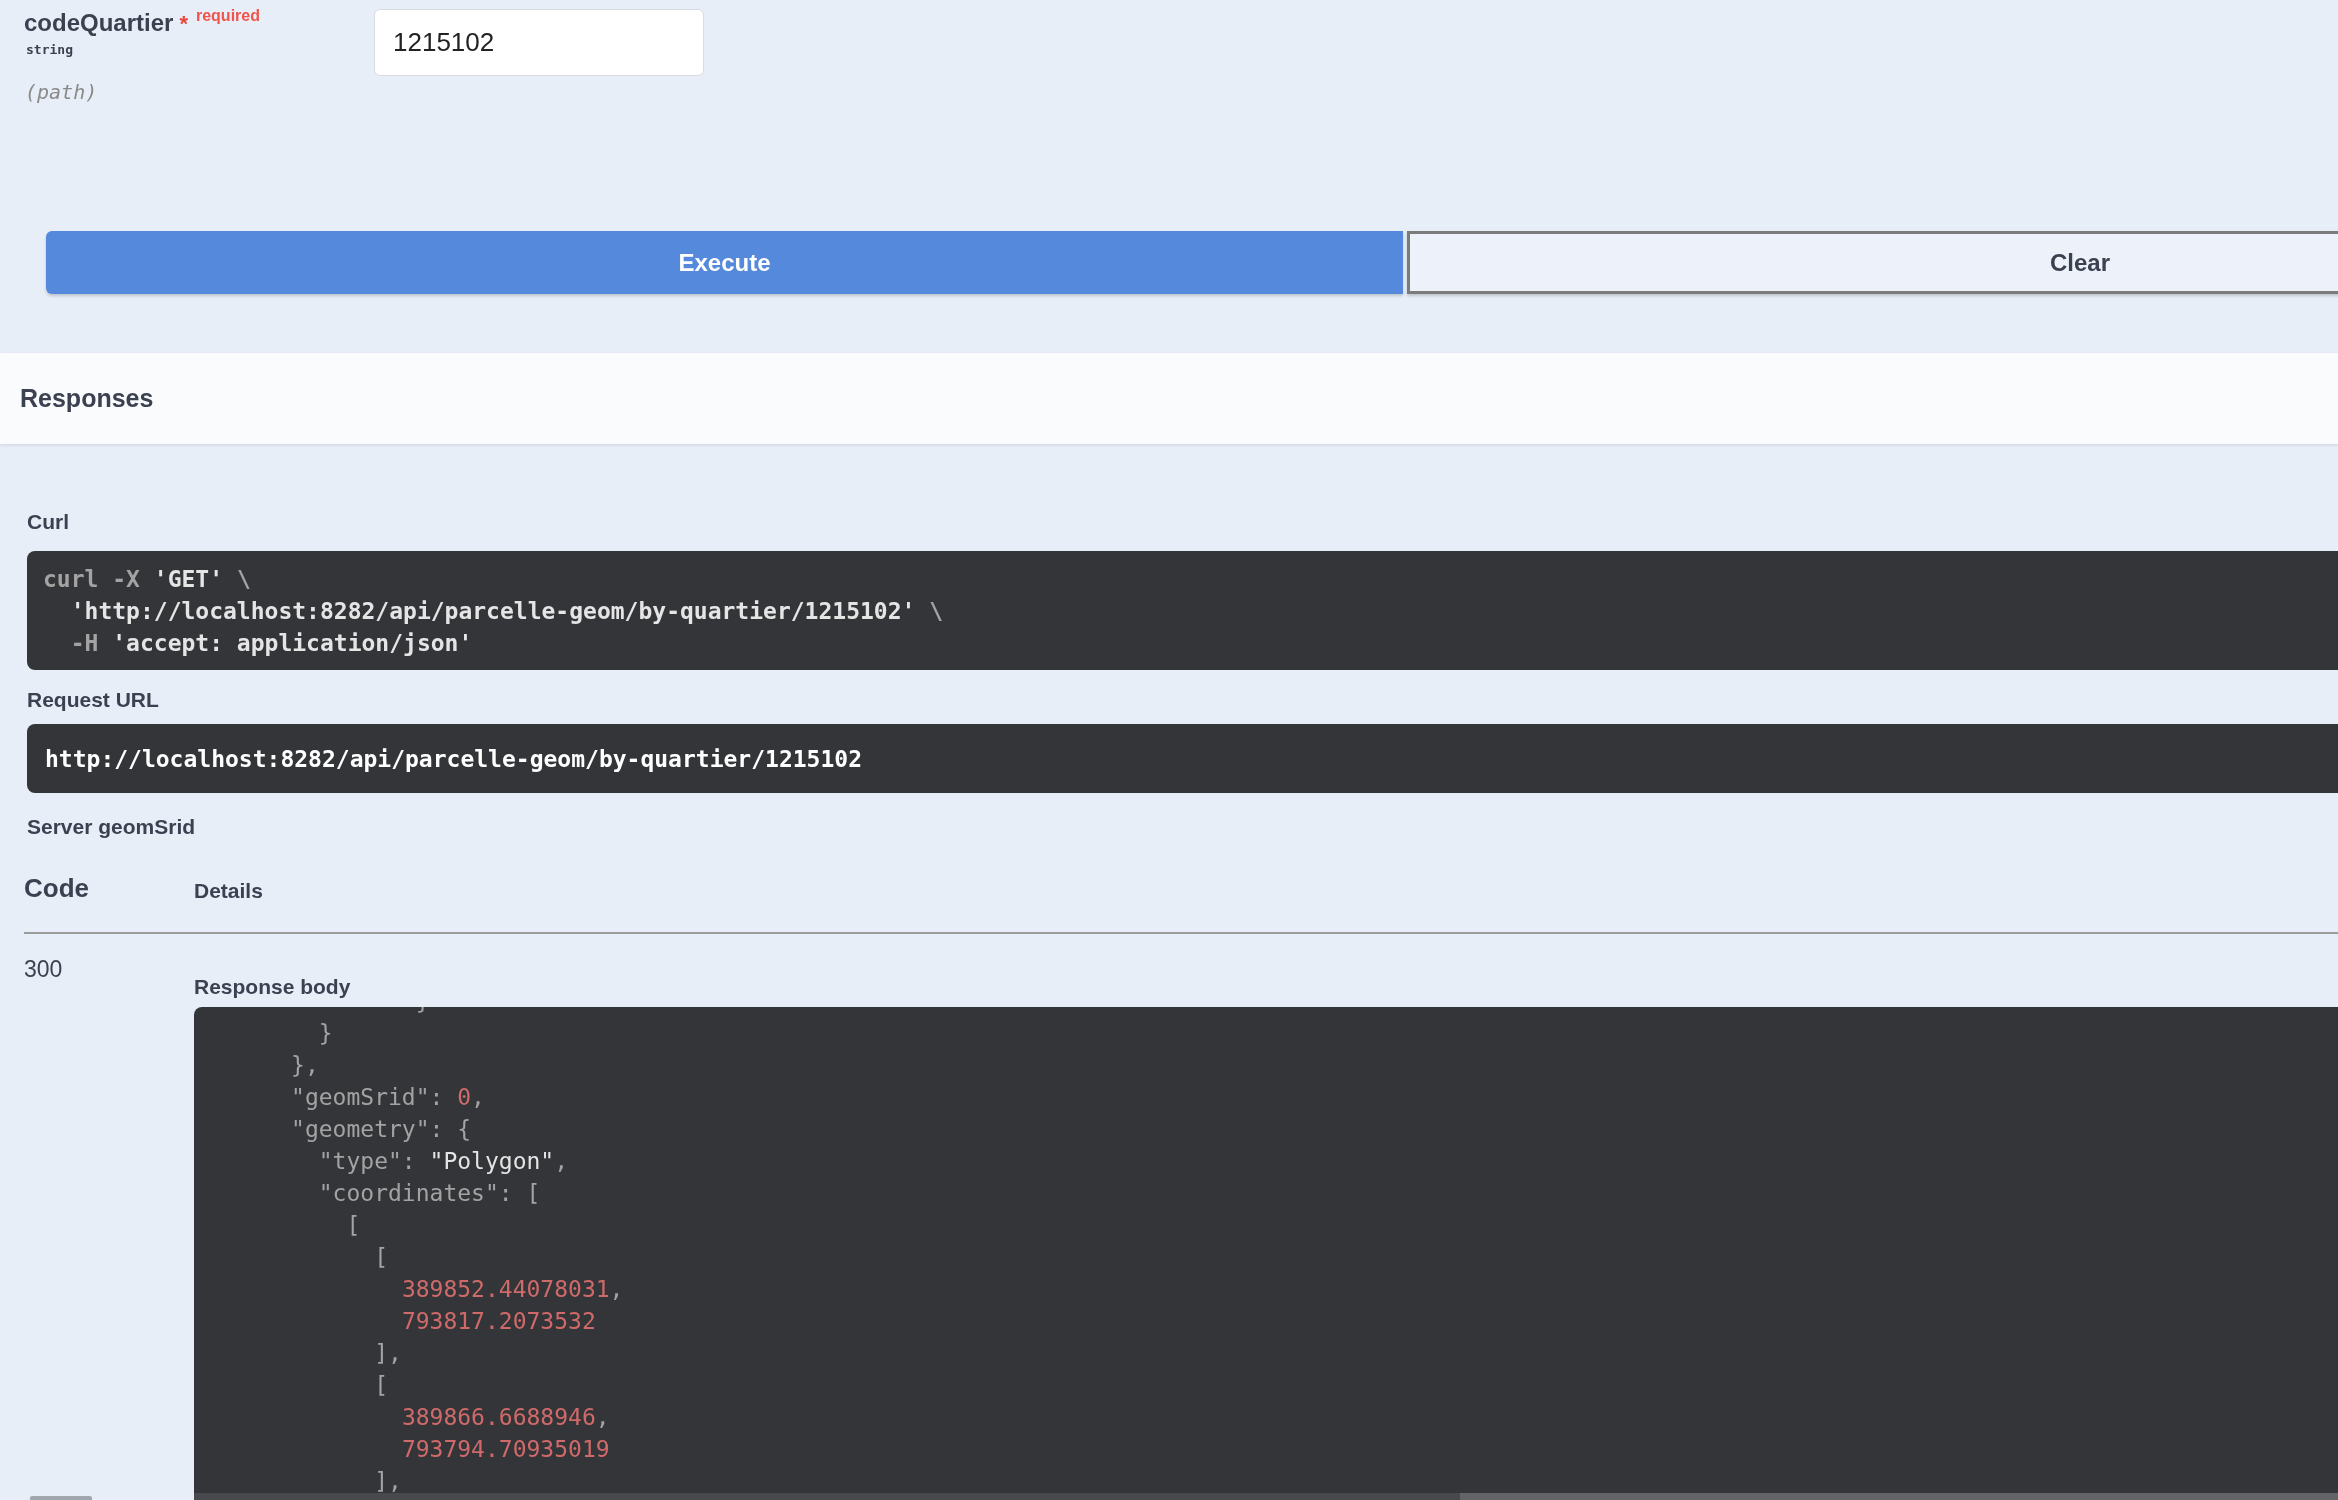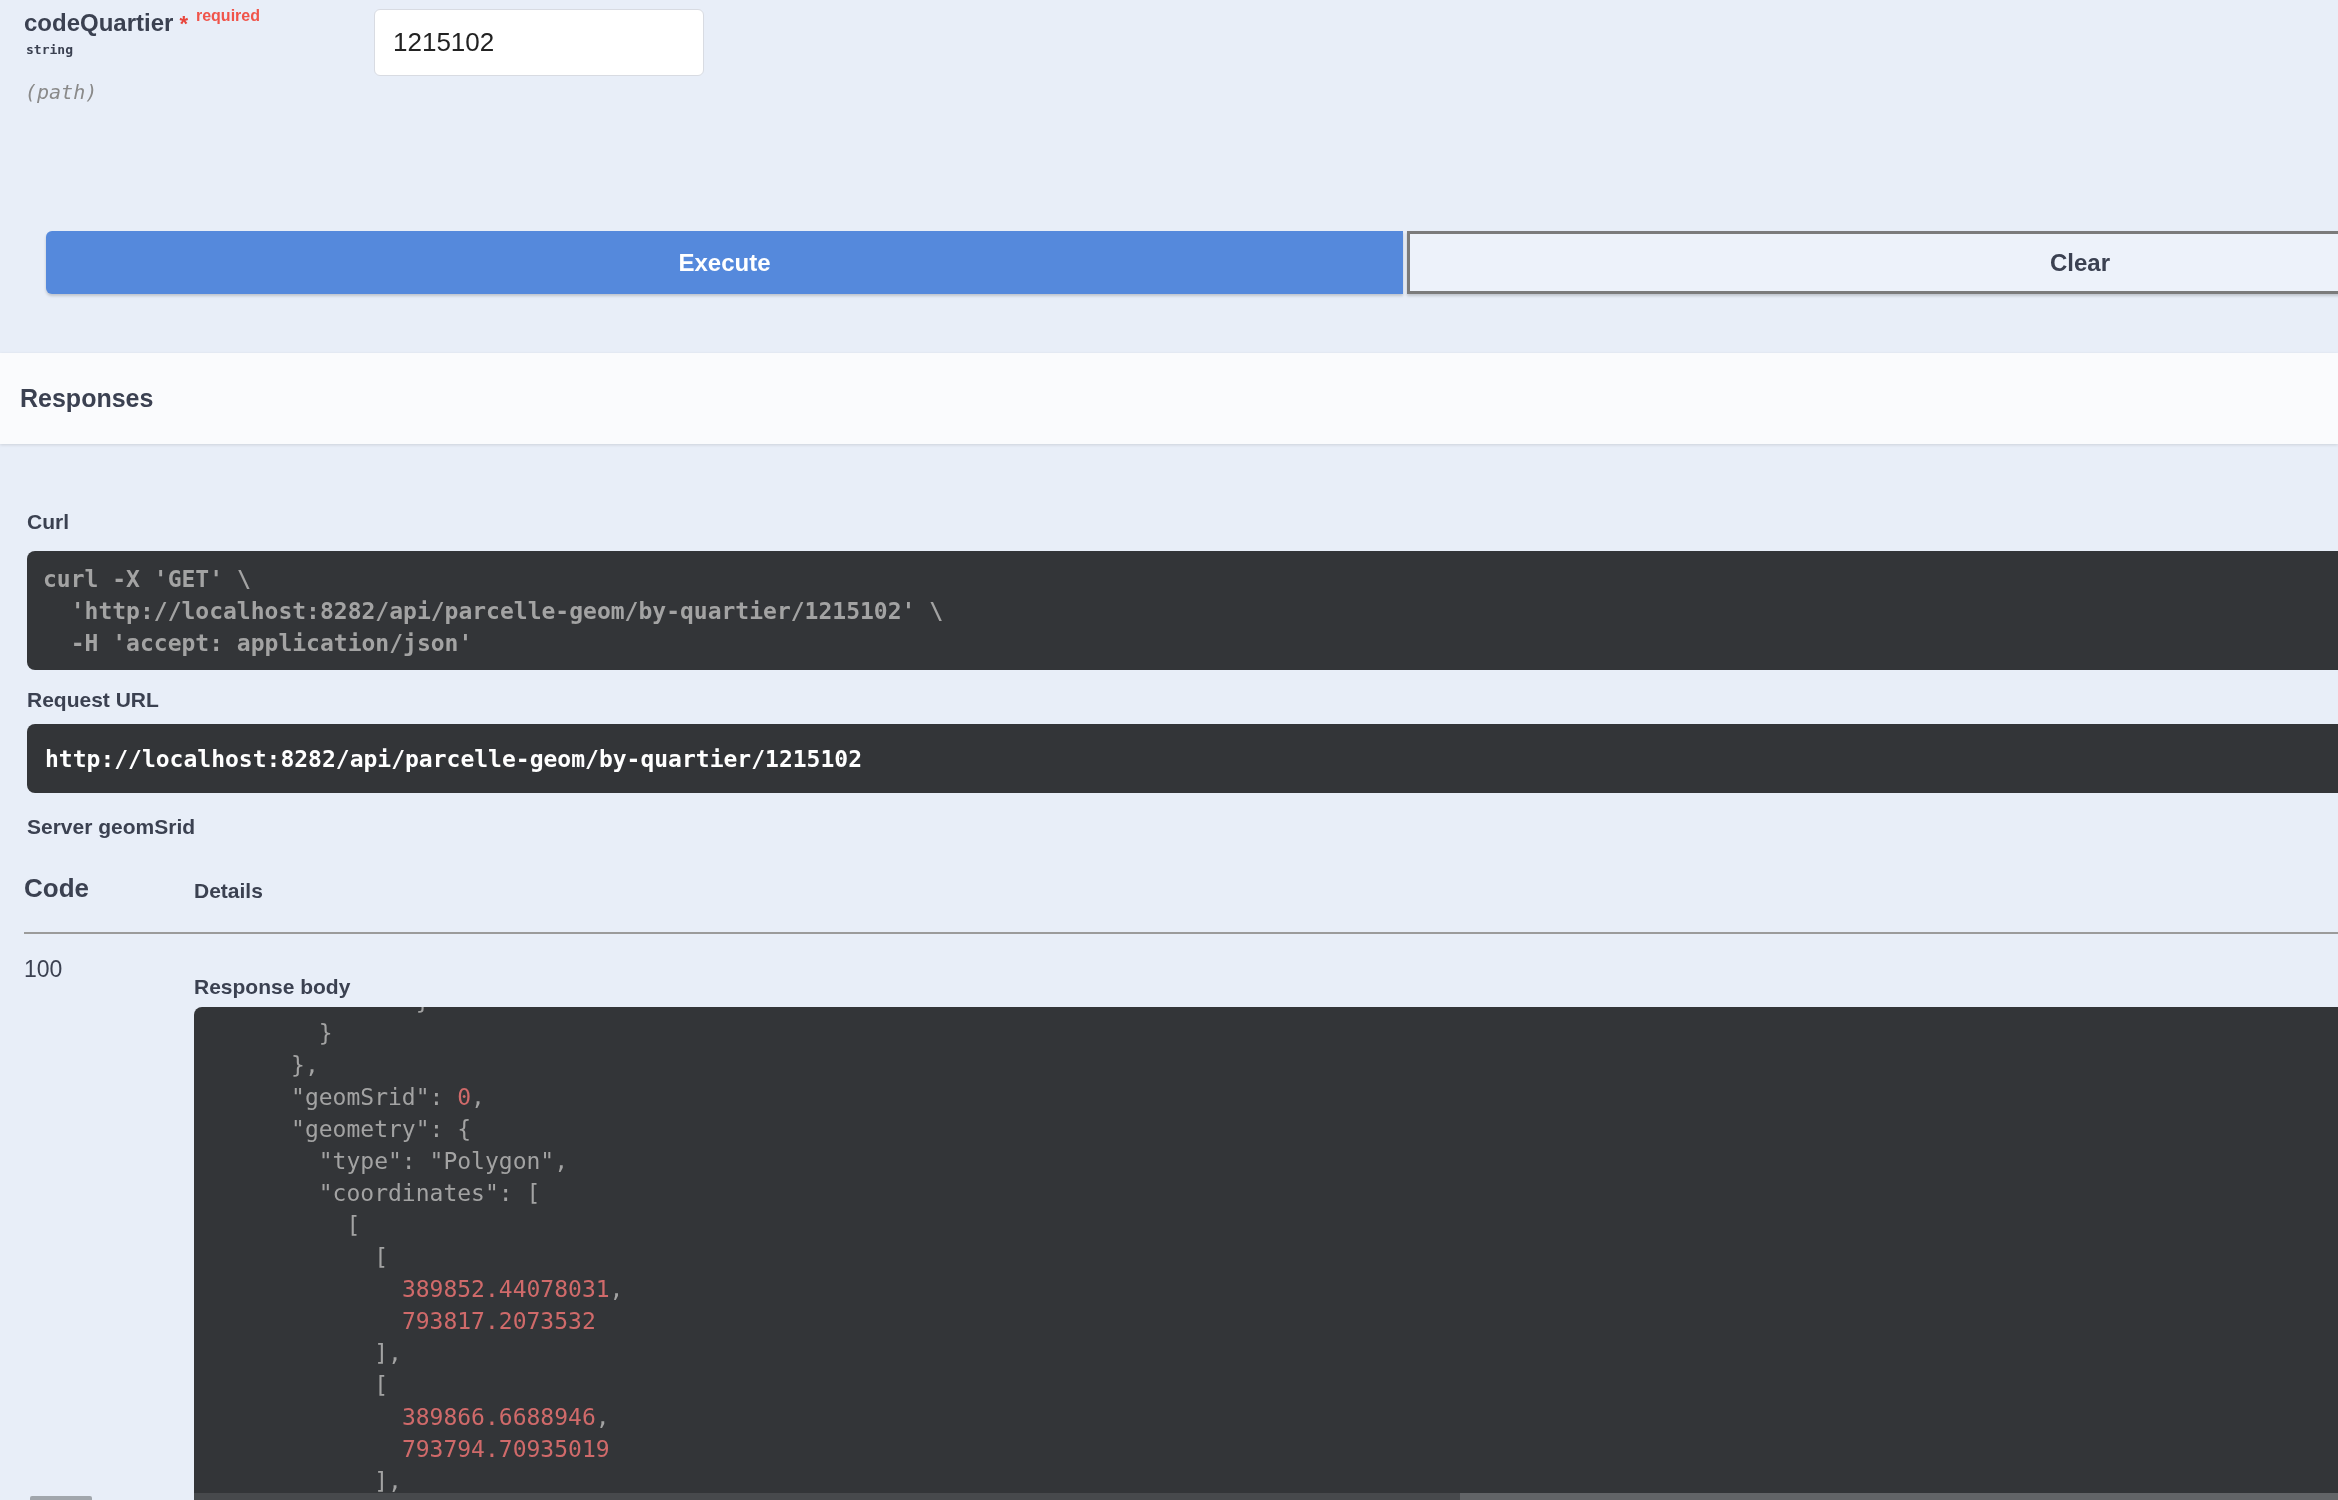--- a/index.html
+++ b/index.html
@@ -50,21 +50,21 @@
   .curl-block .code-line { font-size:23px; font-weight:bold; line-height:32px; }
   .url-block  { left:27px; top:724px; width:2380px; height:69px; display:flex; align-items:center; padding-left:18px; }
   .url-block .url-text { color:#ffffff; font-size:23px; font-weight:bold; }
 
   .resp-block { left:194px; top:1007px; width:2200px; height:493px; border-radius:8px 0 0 0; }
   .resp-content { margin-top:-22px; padding-left:14px; }
   .resp-block .code-line { font-size:23px; line-height:32px; }
 
   .code-line { white-space:pre; color:#ffffff; font-family:"DejaVu Sans Mono", monospace; }
   .tok-plain  { color:#a3a3a3; }
-  .tok-string { color:#a3a3a3; }
+  .tok-string { color:#e5e5e5; }
   .tok-number { color:#d06a6a; }
 
   
   .code-header    { position:absolute; left:24px;  top:873px; font-size:26px; font-weight:bold; }
   .details-header { position:absolute; left:194px; top:879px; font-size:21px; font-weight:bold; }
   .table-rule { position:absolute; left:24px; top:932px; width:2314px; height:2px; background:#9b9b9b; }
   .status-code { position:absolute; left:24px; top:956px; font-size:23px; color:#3b4151; }
 
   
   .h-scrollbar { position:absolute; left:194px; top:1493px; width:2144px; height:7px; background:#626467; }
@@ -99,21 +99,21 @@
 
 <div class="sec-label" style="left:27px; top:688px;">Request URL</div>
 <div class="dark-block url-block">
   <span class="url-text mono">http://localhost:8282/api/parcelle-geom/by-quartier/1215102</span>
 </div>
 
 <div class="sec-label" style="left:27px; top:815px;">Server geomSrid</div>
 <div class="code-header">Code</div>
 <div class="details-header">Details</div>
 <div class="table-rule"></div>
-<div class="status-code">100</div>
+<div class="status-code">300</div>
 <div class="sec-label" style="left:194px; top:975px;">Response body</div>
 
 <div class="dark-block resp-block">
   <pre class="resp-content"><div class="code-line"><span class="tok-plain">               }</span></div><div class="code-line"><span class="tok-plain">        }</span></div><div class="code-line"><span class="tok-plain">      },</span></div><div class="code-line"><span class="tok-plain">      "geomSrid": </span><span class="tok-number">0</span><span class="tok-plain">,</span></div><div class="code-line"><span class="tok-plain">      "geometry": {</span></div><div class="code-line"><span class="tok-plain">        "type": </span><span class="tok-string">"Polygon"</span><span class="tok-plain">,</span></div><div class="code-line"><span class="tok-plain">        "coordinates": [</span></div><div class="code-line"><span class="tok-plain">          [</span></div><div class="code-line"><span class="tok-plain">            [</span></div><div class="code-line"><span class="tok-plain">              </span><span class="tok-number">389852.44078031</span><span class="tok-plain">,</span></div><div class="code-line"><span class="tok-plain">              </span><span class="tok-number">793817.2073532</span></div><div class="code-line"><span class="tok-plain">            ],</span></div><div class="code-line"><span class="tok-plain">            [</span></div><div class="code-line"><span class="tok-plain">              </span><span class="tok-number">389866.6688946</span><span class="tok-plain">,</span></div><div class="code-line"><span class="tok-plain">              </span><span class="tok-number">793794.70935019</span></div><div class="code-line"><span class="tok-plain">            ],</span></div></pre>
 </div>
 <div class="h-scrollbar">
   <div class="h-scroll-thumb"></div>
 </div>
 
 <div class="status-fragment"></div>

